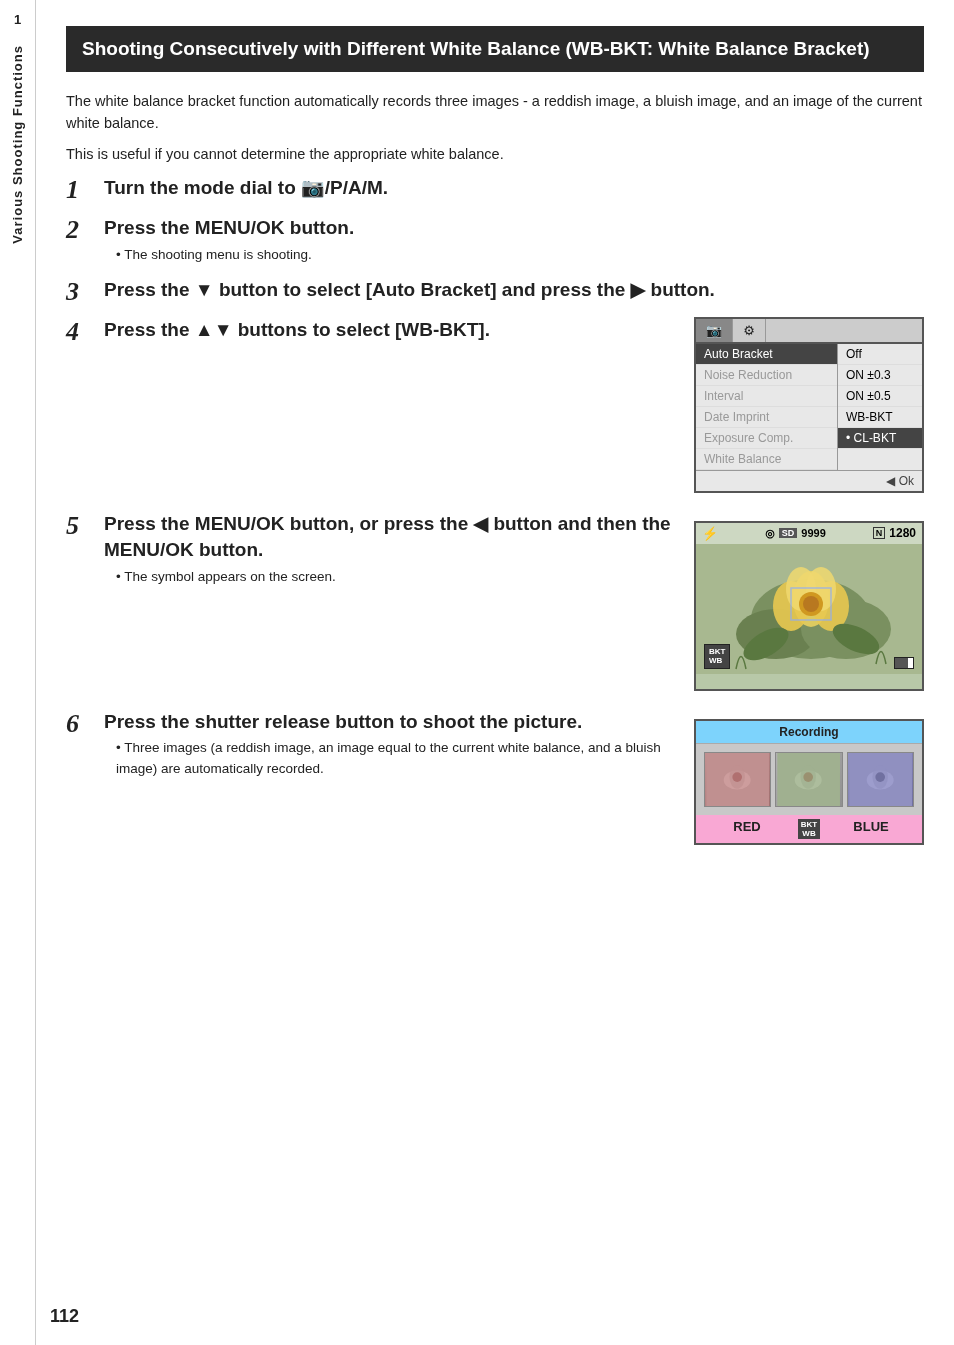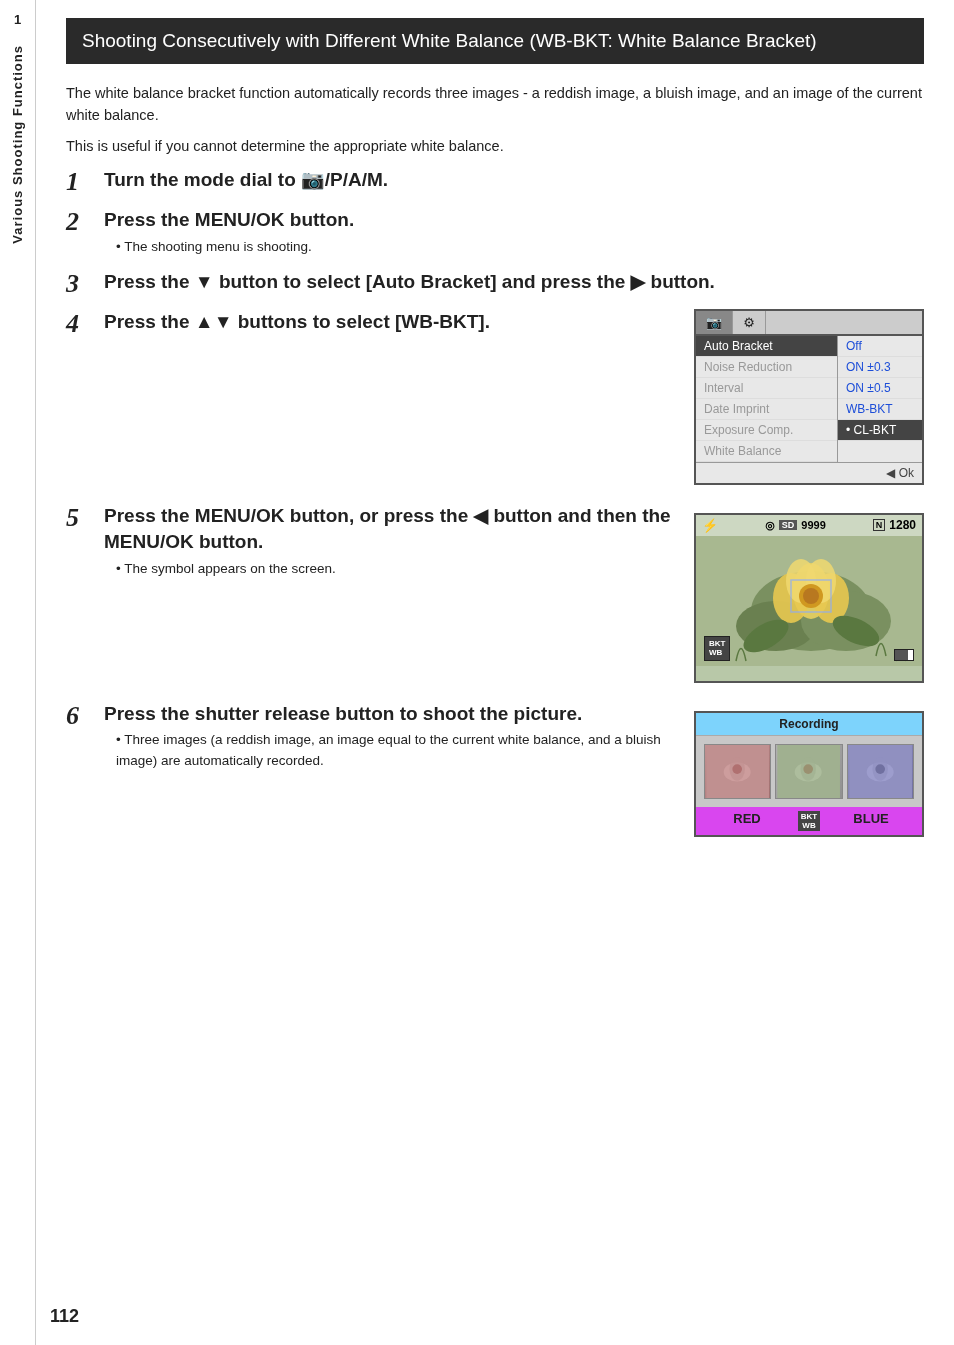--- a/index.html
+++ b/index.html
@@ -45,24 +45,25 @@
     .main {
       margin-left: 36px;
       padding: 18px 30px 30px 30px;
     }
 
     
     .title-box {
       background: #2a2a2a;
       color: #fff;
       font-size: 19px;
-      font-weight: normal;
+      font-weight: bold;
       padding: 10px 16px;
       margin-bottom: 18px;
       line-height: 1.35;
+      margin-top: 8px;
     }
 
     
     .intro-text {
       font-size: 14.5px;
       line-height: 1.55;
       margin-bottom: 8px;
     }
 
     
@@ -151,21 +152,21 @@
       color: #fff;
     }
 
     .menu-right {
       flex: 1;
     }
 
     .menu-option {
       padding: 3px 8px;
       font-size: 12px;
-      color: #1d4ed8;
+      color: #000000;
       border-bottom: 1px solid #ddd;
     }
     .menu-option.highlighted {
       background: #444;
       color: #fff;
     }
 
     .menu-footer {
       padding: 3px 8px;
       font-size: 12px;
@@ -275,21 +276,21 @@
       background: linear-gradient(135deg, #c09090 0%, #a07070 100%);
     }
 
     .rec-image.blue-tint {
       background: linear-gradient(135deg, #9090c0 0%, #7070a0 100%);
     }
 
     .recording-labels {
       display: flex;
       padding: 4px 20px;
-      background: #d946ef;
+      background: #f9a8d4;
     }
 
     .rec-label {
       flex: 1;
       text-align: center;
       font-size: 13px;
       font-weight: bold;
     }
 
     .rec-label.center {

